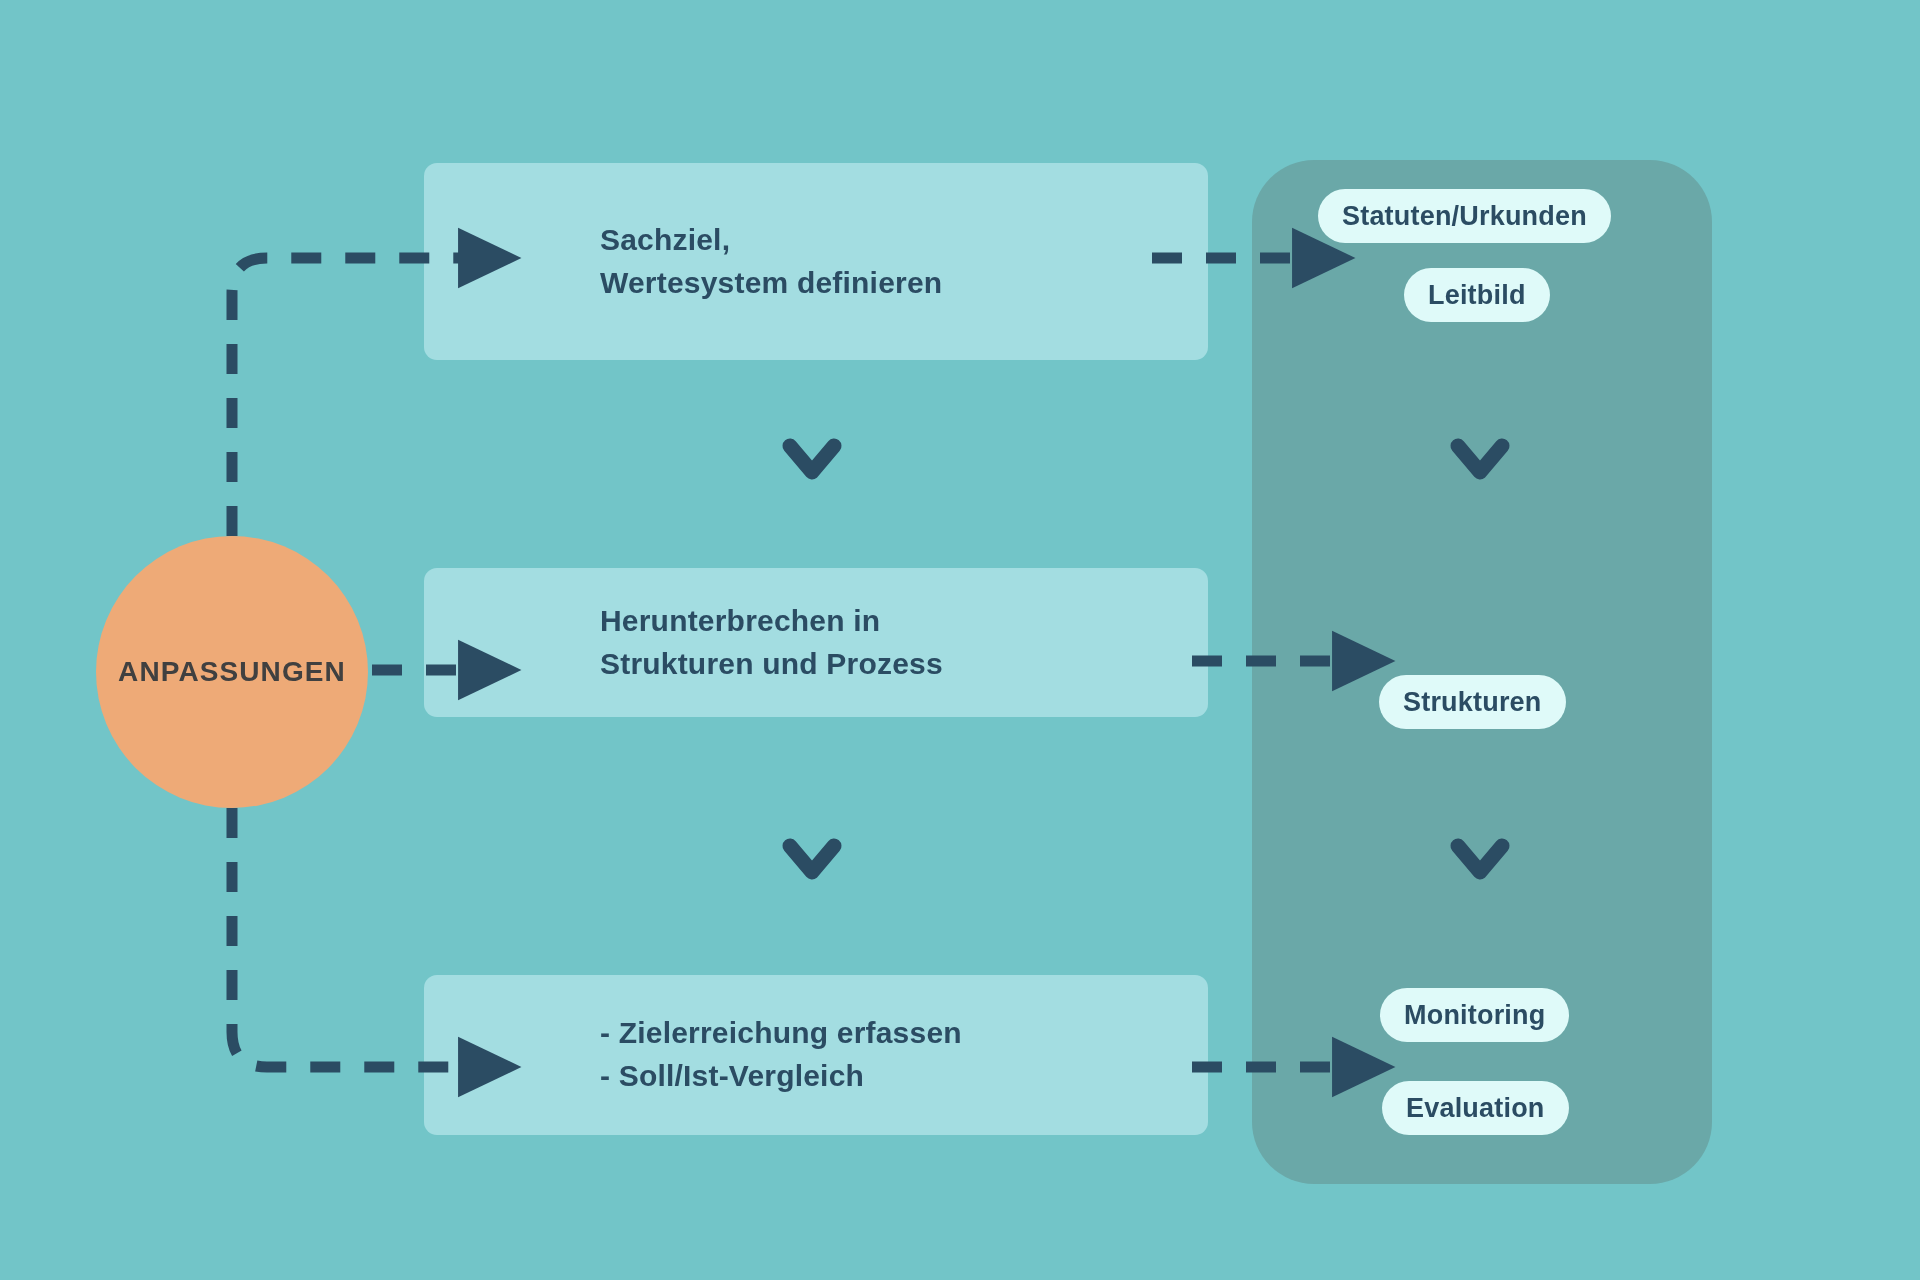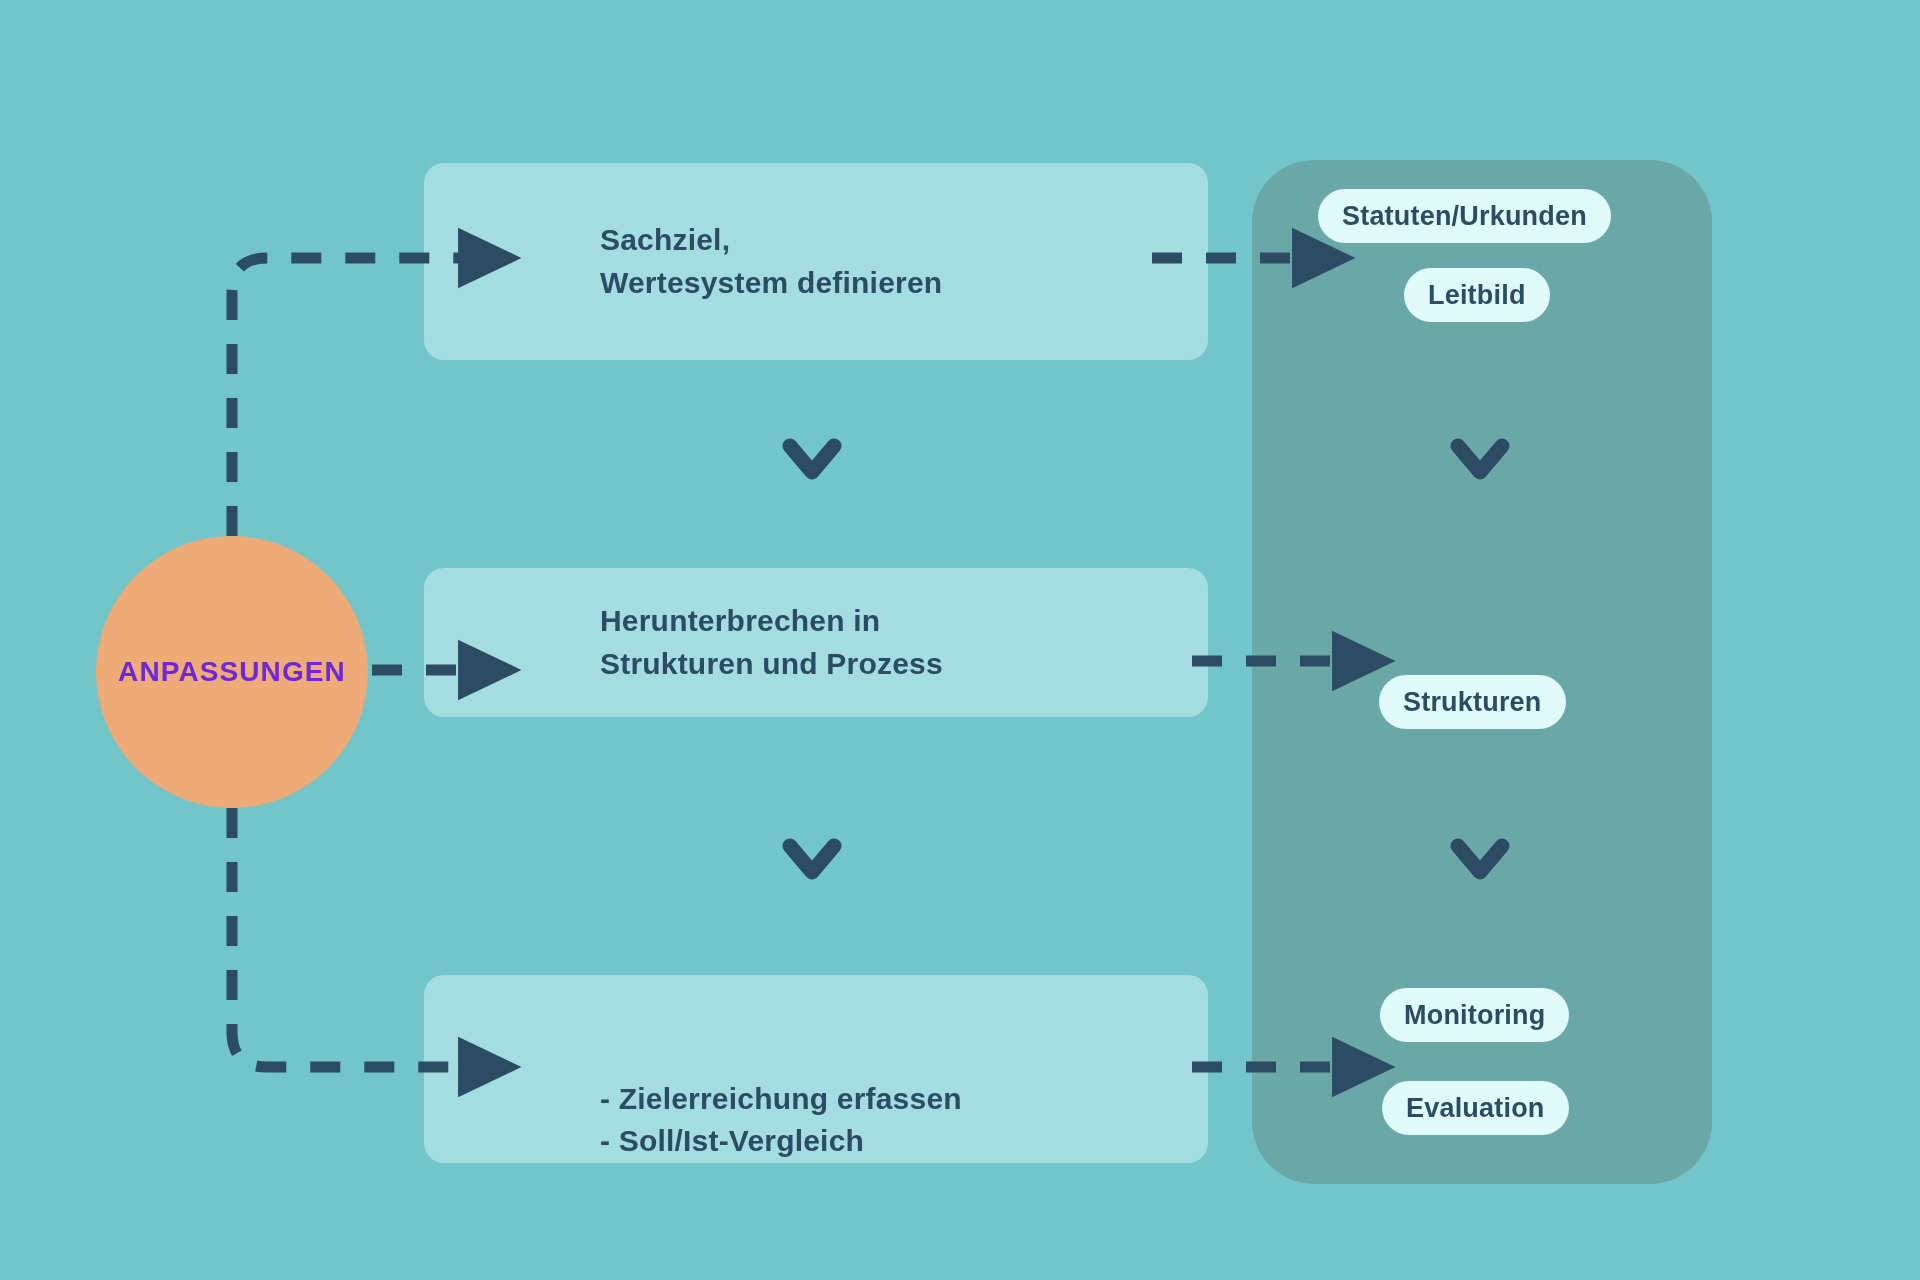--- a/index.html
+++ b/index.html
@@ -26,52 +26,52 @@
     background: #6aa8a8;
     border-radius: 62px;
   }
 
   
   .stage-box {
     position: absolute;
     left: 424px;
     width: 784px;
     background: #a3dde1;
-    border-radius: 20px;
+    border-radius: 13px;
     display: flex;
     align-items: center;
   }
   .stage-box .box-text {
     margin-left: 176px;
     color: #2b4c63;
     font-size: 30px;
     font-weight: bold;
     line-height: 1.42;
     letter-spacing: 0.2px;
     white-space: pre-line;
   }
   #box-0 { top: 163px;  height: 197px; }
   #box-1 { top: 568px;  height: 149px; }
-  #box-2 { top: 975px;  height: 188px; align-items: flex-end; }
+  #box-2 { top: 975px;  height: 160px; }
 
   
   .circle {
     position: absolute;
     left: 96px;
     top: 536px;
     width: 272px;
     height: 272px;
     border-radius: 50%;
     background: #eeaa77;
     display: flex;
     align-items: center;
     justify-content: center;
   }
   .circle .circle-label {
-    color: #6d28d9;
+    color: #404040;
     font-size: 28px;
     font-weight: bold;
     letter-spacing: 1.1px;
   }
 
   
   .pill {
     position: absolute;
     background: #dffaf9;
     color: #2b4c63;

